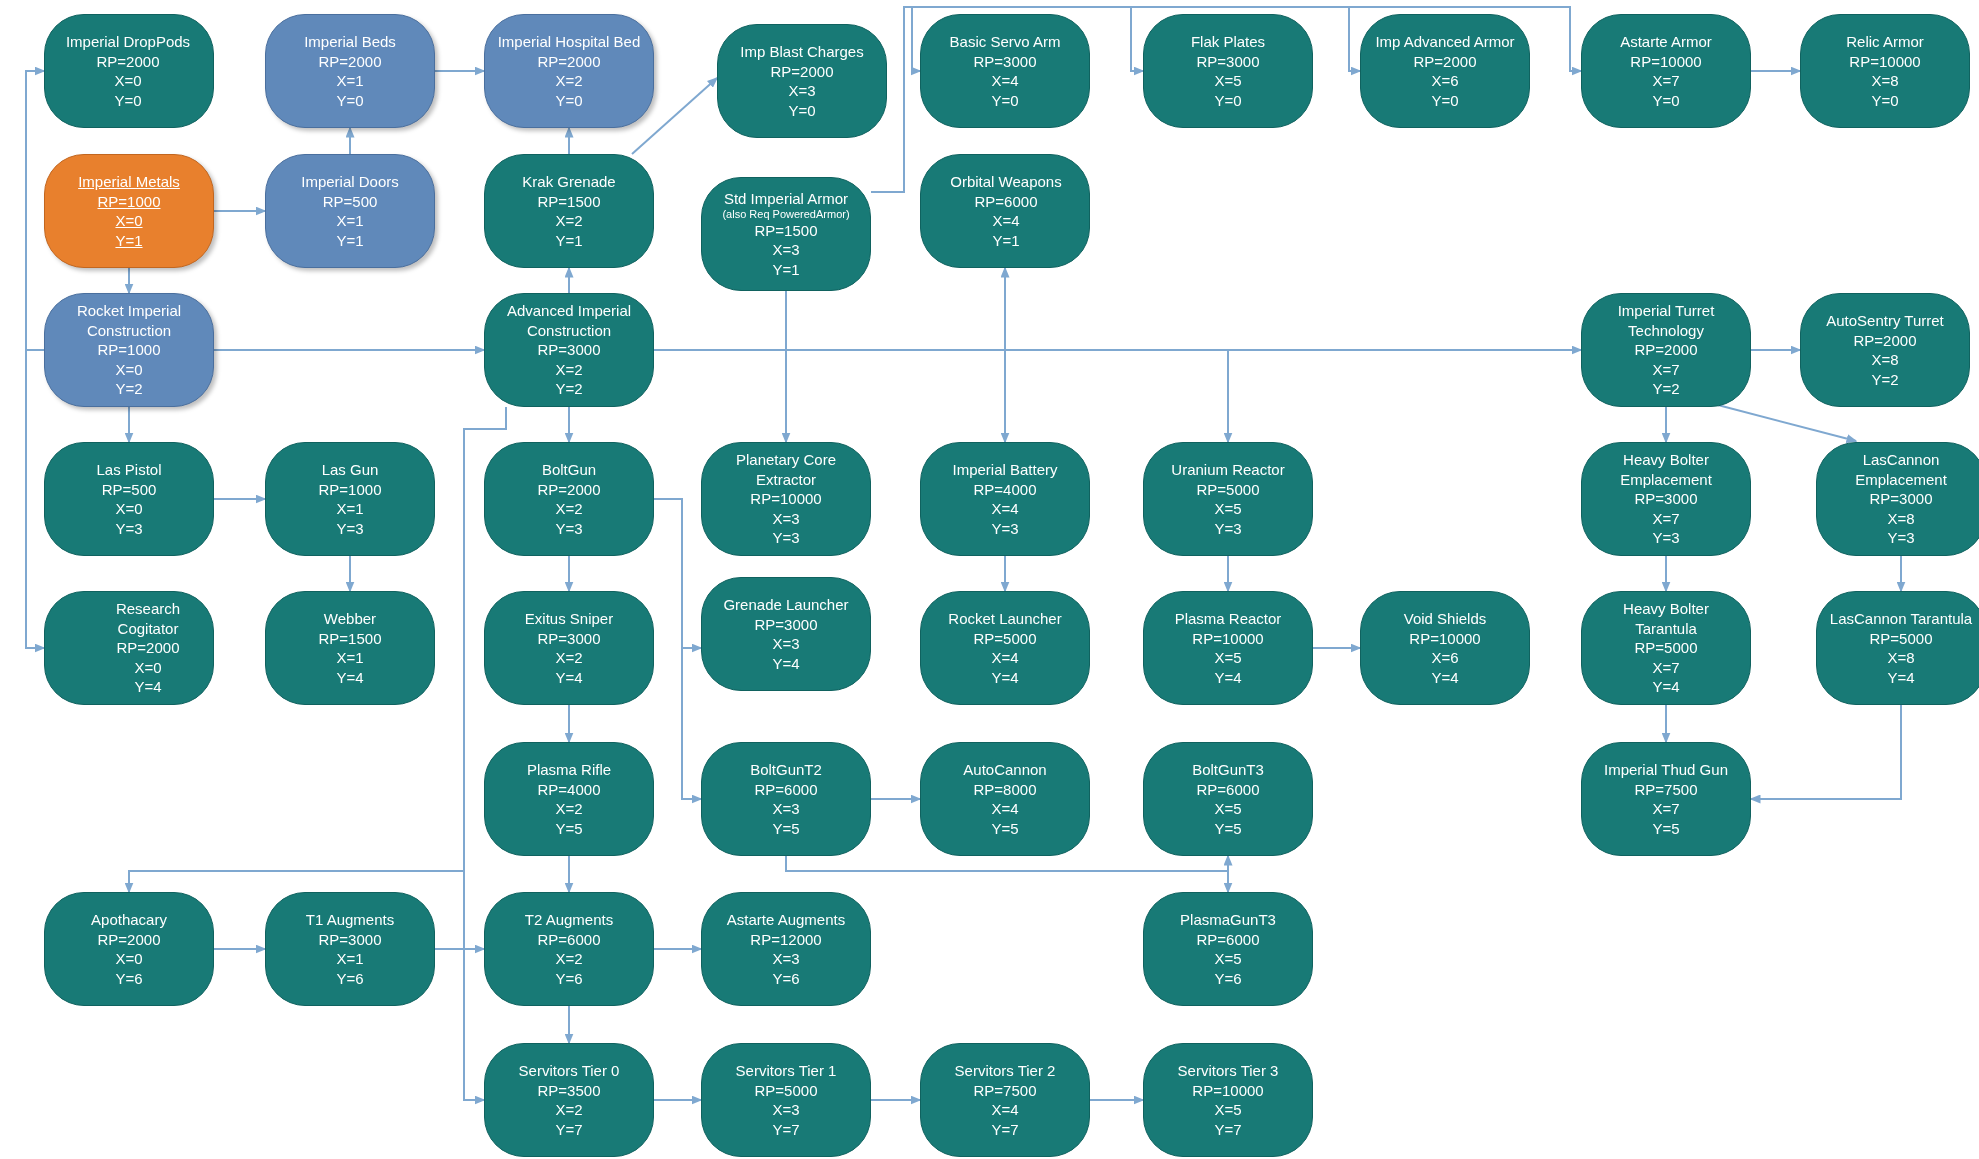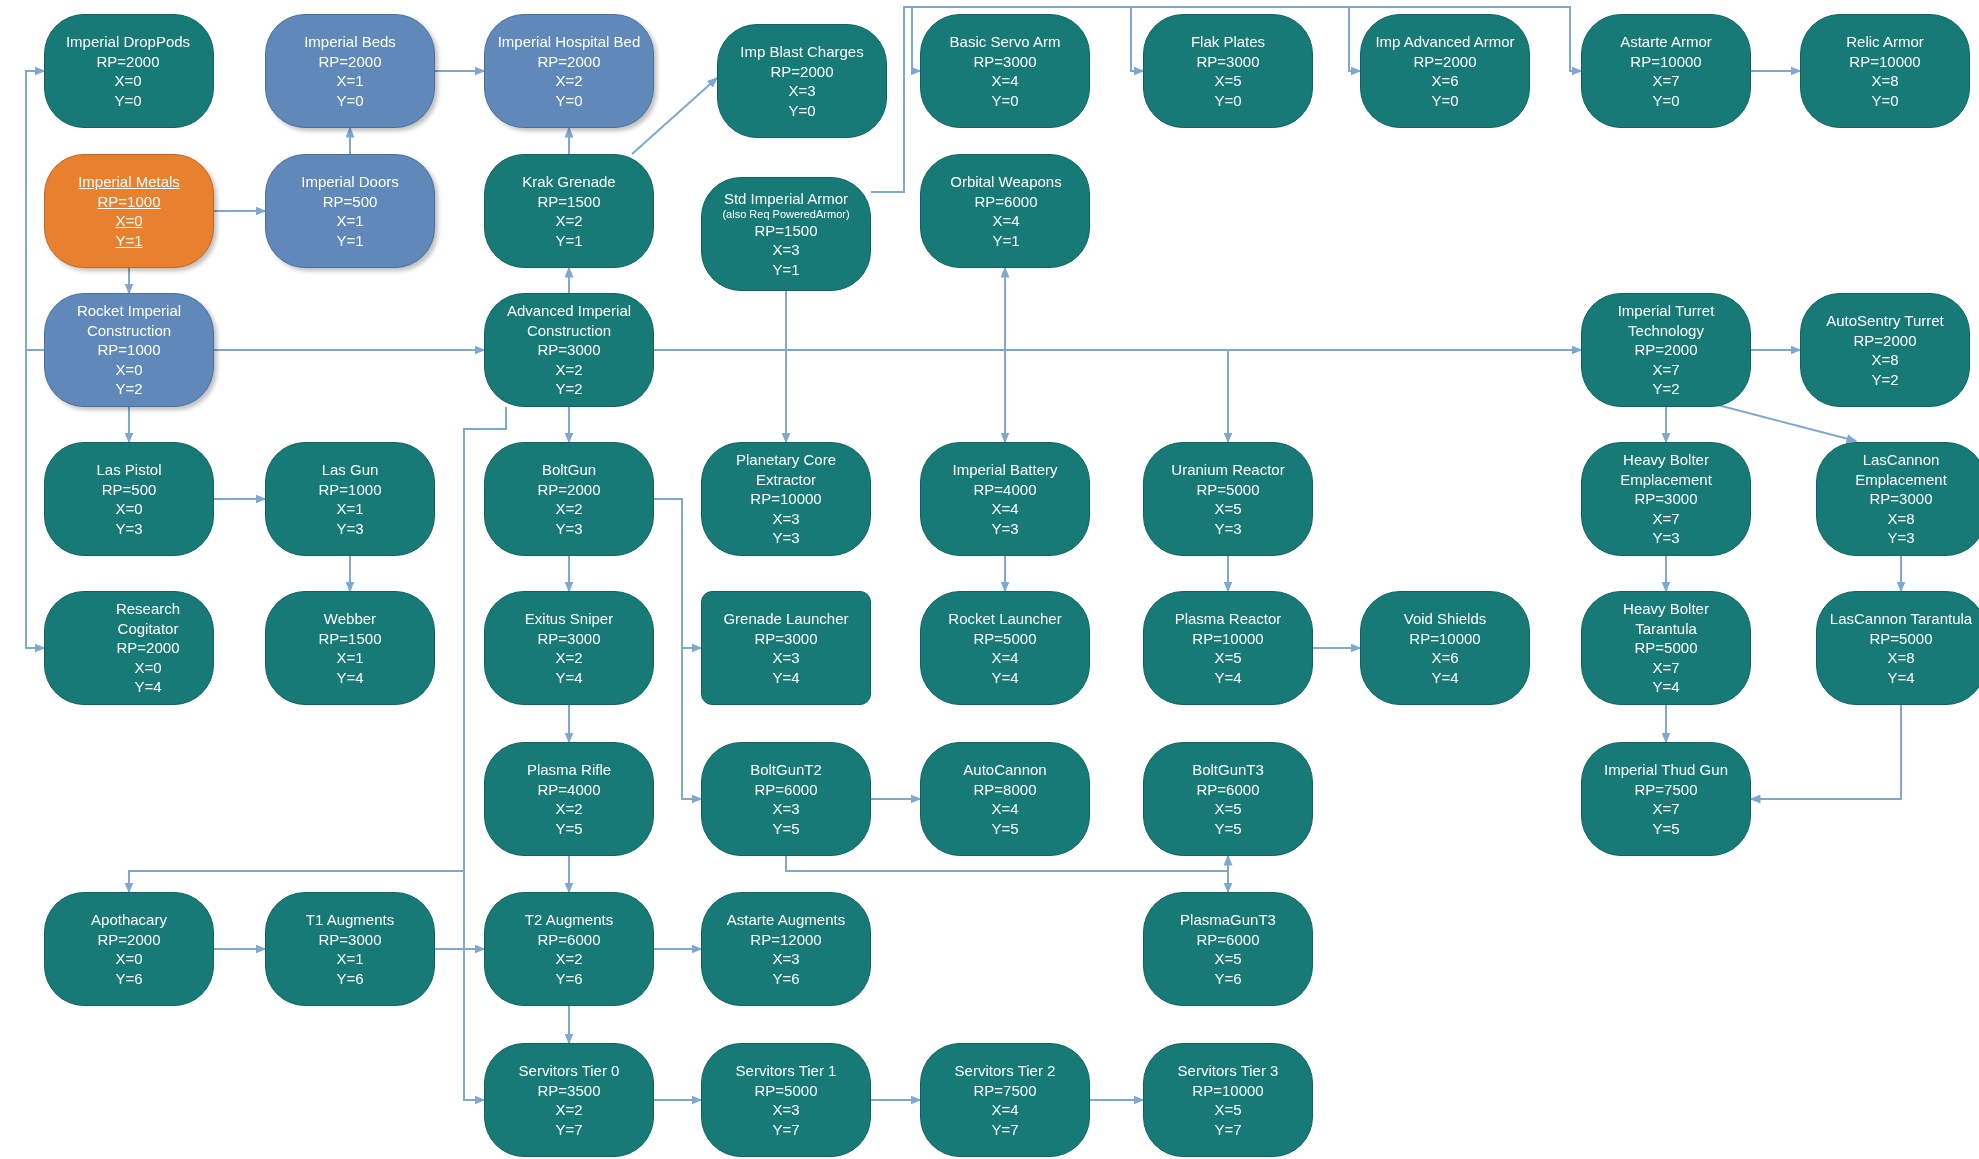--- a/index.html
+++ b/index.html
@@ -282,21 +282,21 @@
       <span class="xv">X=1</span>
       <span class="yv">Y=4</span>
     </div>
     <div class="node teal" style="left: 484px; top: 591px;">
       <span class="t">Exitus Sniper</span>
 
       <span class="rp">RP=3000</span>
       <span class="xv">X=2</span>
       <span class="yv">Y=4</span>
     </div>
-    <div class="node teal" style="left: 701px; top: 591px; border-radius: 11px;">
+    <div class="node teal" style="left: 701px; top: 577px;">
       <span class="t">Grenade Launcher</span>
 
       <span class="rp">RP=3000</span>
       <span class="xv">X=3</span>
       <span class="yv">Y=4</span>
     </div>
     <div class="node teal" style="left: 920px; top: 591px;">
       <span class="t">Rocket Launcher</span>
 
       <span class="rp">RP=5000</span>

